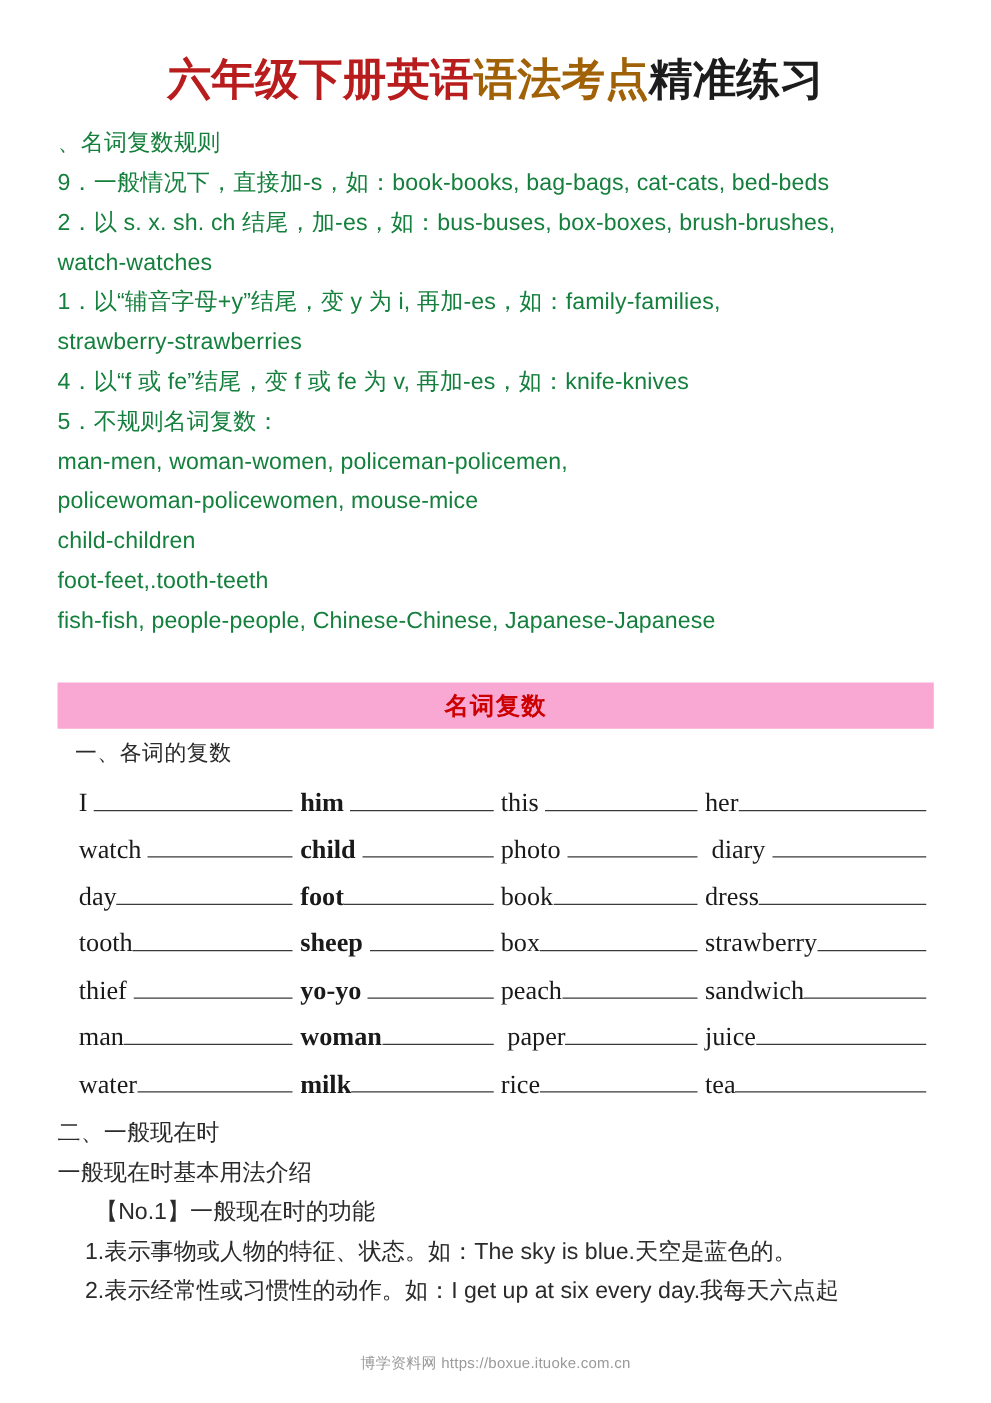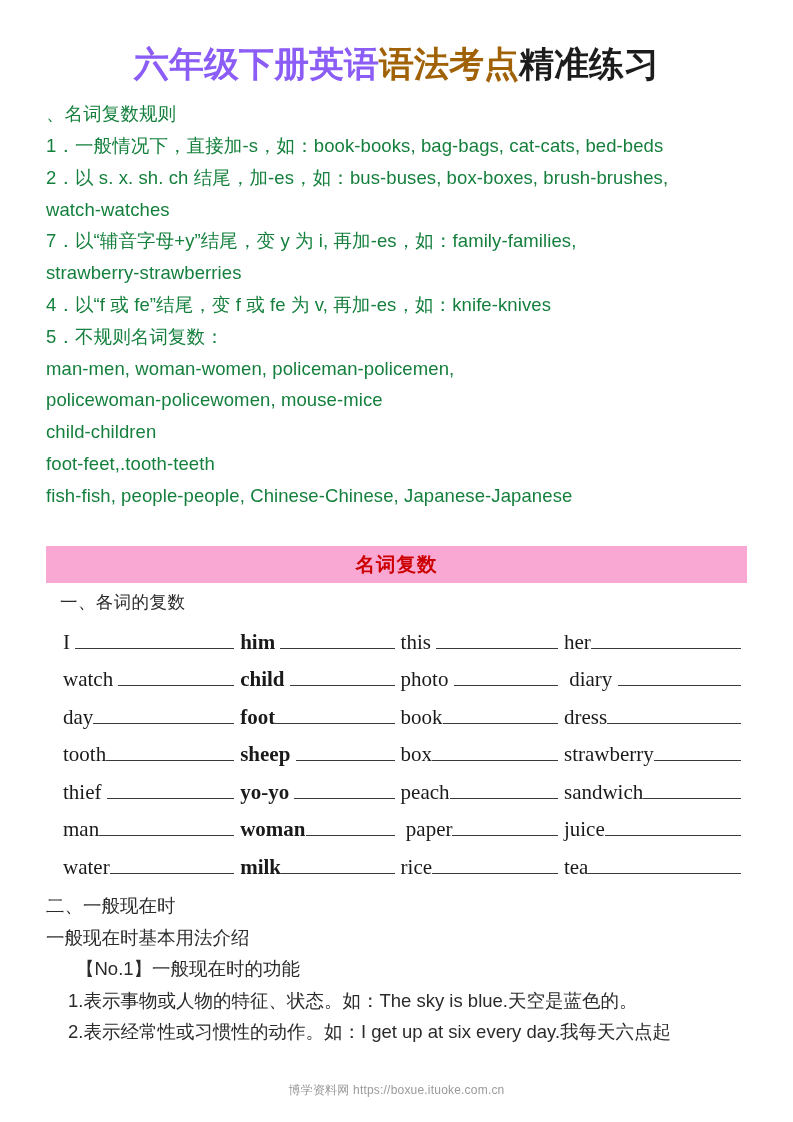--- a/index.html
+++ b/index.html
@@ -134,29 +134,29 @@
     color: #9a9a9a;
     letter-spacing: 0.2px;
   }
 </style>
 </head>
 <body>
 
 <div class="page">
 
   <h1 class="doc-title">
-    <span class="seg-black" style="color: #8b5cf6;">六年级下册英语</span><span class="seg-red" style="color: #a16207;">语法考点</span><span class="seg-black" style="color: rgb(28, 28, 28);">精准练习</span>
+    <span class="seg-black" style="color: #b91c1c;">六年级下册英语</span><span class="seg-red" style="color: #a16207;">语法考点</span><span class="seg-black" style="color: rgb(28, 28, 28);">精准练习</span>
   </h1>
 
   <div class="rules">
     <div class="rline">、名词复数规则</div>
-    <div class="rline">1．一般情况下，直接加-s，如：book-books, bag-bags, cat-cats, bed-beds</div>
+    <div class="rline">9．一般情况下，直接加-s，如：book-books, bag-bags, cat-cats, bed-beds</div>
     <div class="rline">2．以 s. x. sh. ch 结尾，加-es，如：bus-buses, box-boxes, brush-brushes,</div>
     <div class="rline">watch-watches</div>
-    <div class="rline">7．以“辅音字母+y”结尾，变 y 为 i, 再加-es，如：family-families,</div>
+    <div class="rline">1．以“辅音字母+y”结尾，变 y 为 i, 再加-es，如：family-families,</div>
     <div class="rline">strawberry-strawberries</div>
     <div class="rline">4．以“f 或 fe”结尾，变 f 或 fe 为 v, 再加-es，如：knife-knives</div>
     <div class="rline">5．不规则名词复数：</div>
     <div class="rline">man-men, woman-women, policeman-policemen,</div>
     <div class="rline">policewoman-policewomen, mouse-mice</div>
     <div class="rline">child-children</div>
     <div class="rline">foot-feet,.tooth-teeth</div>
     <div class="rline">fish-fish, people-people, Chinese-Chinese, Japanese-Japanese</div>
   </div>
 

